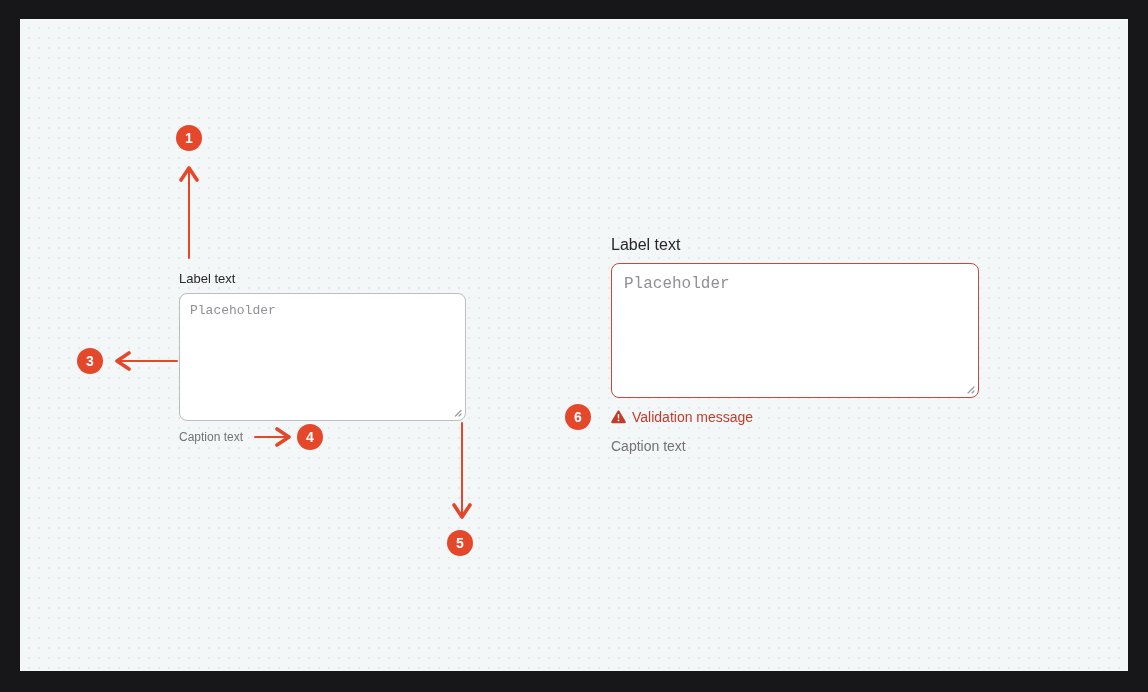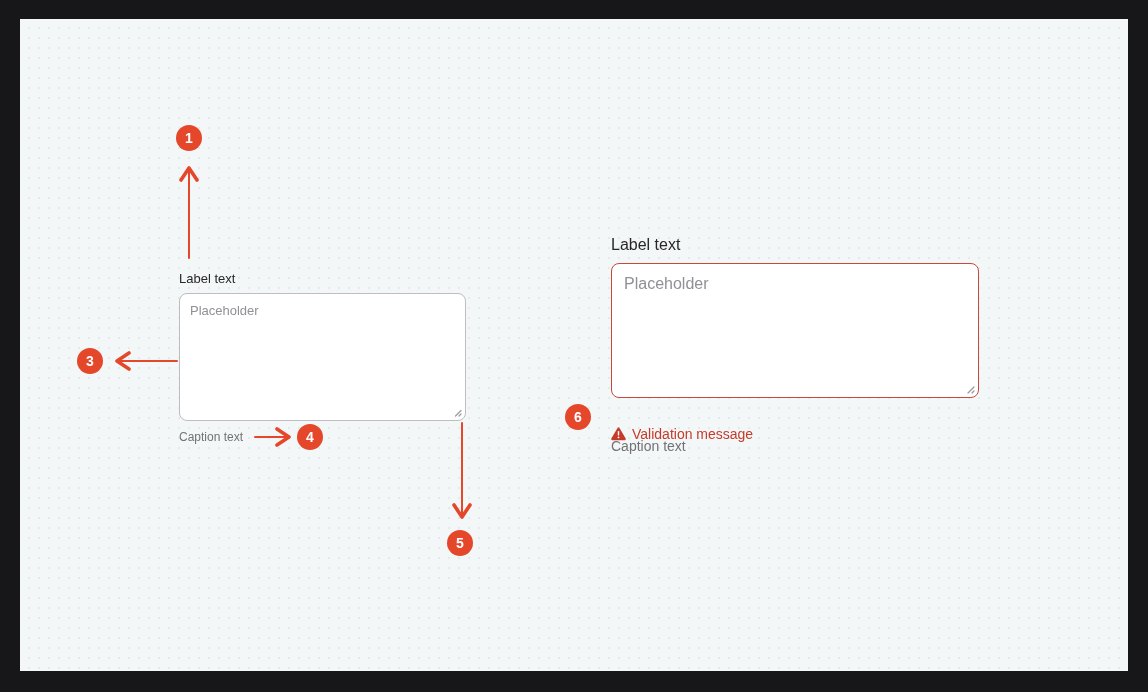--- a/index.html
+++ b/index.html
@@ -46,21 +46,21 @@
   .field-label.sm { font-size: 13px; }
   .field-label.lg { font-size: 16px; }
   .ta-wrap { position: absolute; }
   textarea {
     display: block;
     width: 100%; height: 100%;
     background: #ffffff;
     border-radius: 8px;
     resize: none;
     outline: none;
-    font-family: Liberation Sans, sans-serif;
+    font-family: Liberation Mono, monospace;
     color: #28272d;
   }
   textarea.sm {
     border: 1px solid #bdbdc2;
     padding: 9px 10px;
     font-size: 13px;
   }
   textarea.lg {
     border: 1px solid #c5493c;
     padding: 11px 12px;
@@ -137,21 +137,21 @@
     <div class="ta-wrap" style="left:591px; top:244px; width:368px; height:135px;">
       <textarea class="lg" placeholder="Placeholder" style=""></textarea>
       <svg class="resize-handle" width="10" height="10" viewBox="0 0 10 10">
         <g stroke="#9a9aa0" stroke-width="1.2" stroke-linecap="round">
           <line x1="3" y1="9" x2="9" y2="3"></line>
           <line x1="7" y1="9" x2="9" y2="7"></line>
         </g>
       </svg>
     </div>
 
-    <div class="validation-row" style="left:591px; top:407px;">
+    <div class="validation-row" style="left:591px; top:390px;">
       <svg class="w-icon" width="15" height="14" viewBox="0 0 16 15">
         <path d="M7.13 0.87 L0.32 12.3 a1.2 1.2 0 0 0 1.03 1.8 h13.3 a1.2 1.2 0 0 0 1.03-1.8 L8.87 0.87 a1.02 1.02 0 0 0-1.74 0 Z" fill="#c53b2a"></path>
         <rect x="7.25" y="4.2" width="1.5" height="5" rx="0.75" fill="#ffffff"></rect>
         <circle cx="8" cy="11.2" r="0.95" fill="#ffffff"></circle>
       </svg>
       <span>Validation message</span>
     </div>
 
     <div class="caption lg" style="left:591px; top:419px;">Caption text</div>
   </div>

